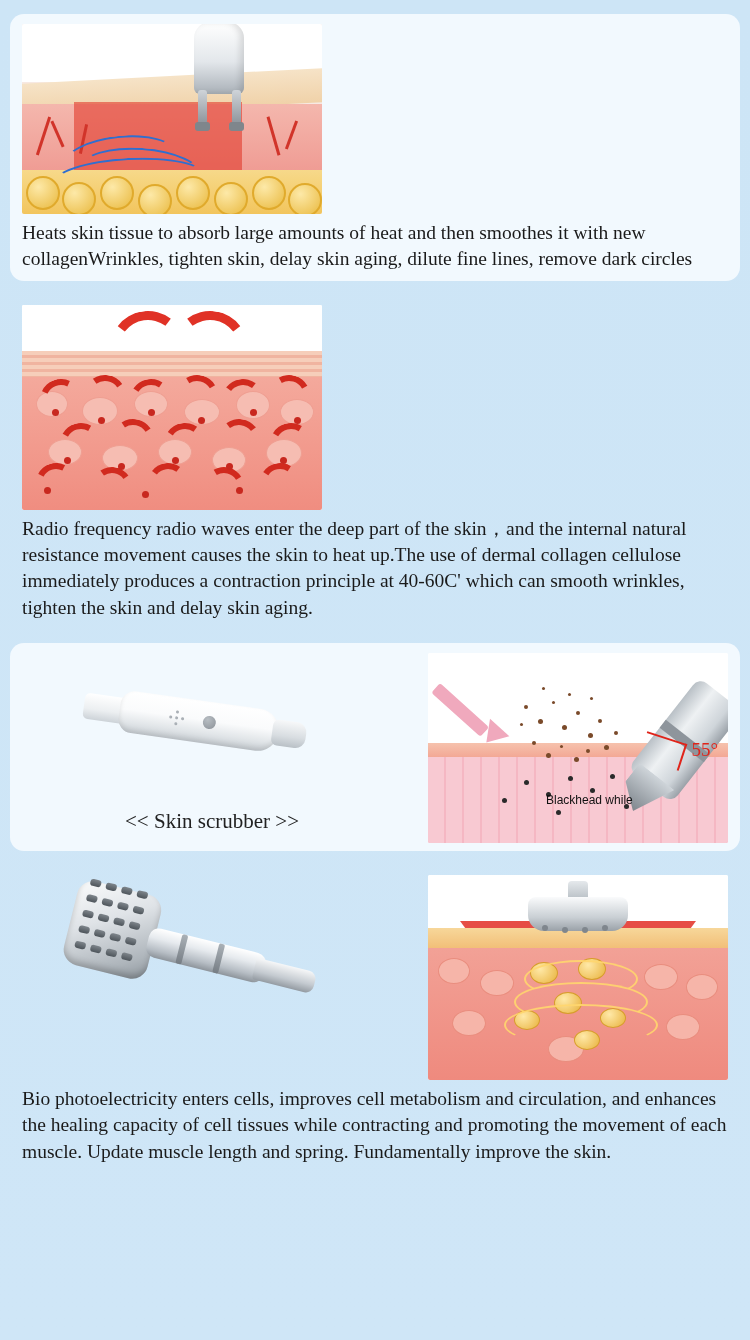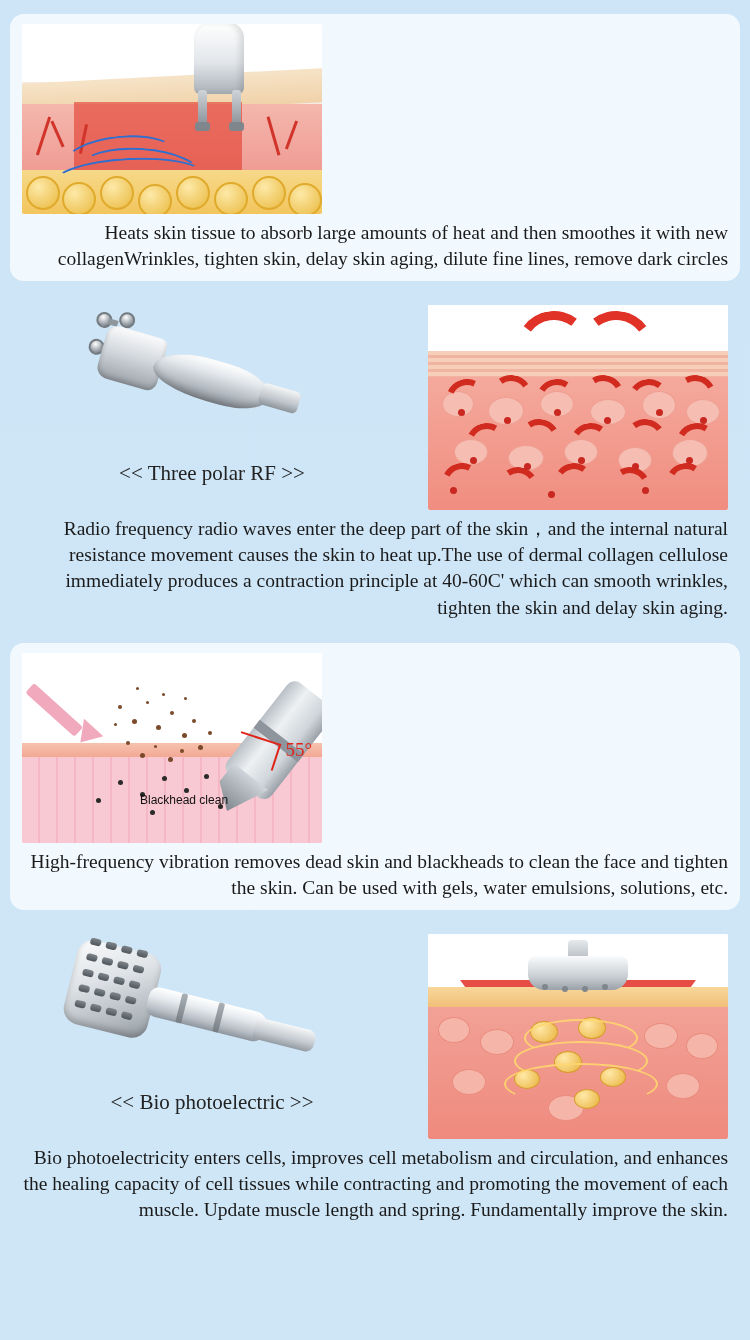--- a/index.html
+++ b/index.html
@@ -76,21 +76,21 @@
     background: #fff;
   }
   .sci-img.tall {
     height: 205px;
   }
   .desc {
     font-size: 19.5px;
     line-height: 1.35;
     color: #1a1a1a;
     margin-top: 6px;
-    text-align: right;
+    text-align: left;
     font-family: "Liberation Serif", serif;
   }
 
   
   .wand1 {
     position: absolute;
     left: 30px;
     top: 34px;
     width: 215px;
     height: 70px;
@@ -563,36 +563,20 @@
             </div>
           </div>
         </div>
       </div>
     </div>
     <div class="desc">Heats skin tissue to absorb large amounts of heat and then smoothes it with new collagenWrinkles, tighten skin, delay skin aging, dilute fine lines, remove dark circles</div>
   </div>
 
   <div class="card alt">
     <div class="card-top">
-      <div class="device-col">
-        <div class="device-art">
-          <div class="wand2">
-            <div class="elec e1"></div>
-            <div class="elec e2"></div>
-            <div class="elec e3"></div>
-            <div class="elec e4"></div>
-            <div class="stem s1"></div>
-            <div class="stem s2"></div>
-            <div class="head"></div>
-            <div class="mid"></div>
-            <div class="tail2"></div>
-          </div>
-        </div>
-        <div class="device-caption">&lt;&lt; Three polar RF &gt;&gt;</div>
-      </div>
       <div class="img-col">
         <div class="sci-img tall">
           <div class="illu2">
             <div class="top"></div>
             <div class="stripes"></div>
             <div class="bulk"></div>
             <div class="bigarc" style="left:88px; top:6px; width:58px; height:58px; transform:rotate(-8deg);"></div>
             <div class="bigarc" style="left:150px; top:6px; width:58px; height:58px; transform:rotate(8deg);"></div>
             <div class="cell" style="left:14px; top:86px; width:30px; height:24px;"></div>
             <div class="cell" style="left:60px; top:92px; width:34px; height:26px;"></div>
@@ -637,20 +621,38 @@
             <div class="dot" style="left:214px; top:182px;"></div>
           </div>
         </div>
       </div>
     </div>
     <div class="desc">Radio frequency radio waves enter the deep part of the skin，and the internal natural resistance movement causes the skin to heat up.The use of dermal collagen cellulose immediately produces a contraction principle at 40-60C' which can smooth wrinkles, tighten the skin and delay skin aging.</div>
   </div>
 
   <div class="card">
     <div class="card-top">
+      <div class="device-col">
+        <div class="device-art">
+          <div class="wand3">
+            <div class="shovel"></div>
+            <div class="handle"></div>
+            <div class="dots">
+              <i style="left:0;top:7px;"></i>
+                <i style="left:6px;top:1px;"></i>
+              <i style="left:12px;top:7px;"></i>
+                <i style="left:6px;top:13px;"></i>
+              <i style="left:6px;top:7px;"></i>
+            </div>
+            <div class="btn"></div>
+            <div class="endcap"></div>
+          </div>
+        </div>
+        <div class="device-caption">&lt;&lt; Skin scrubber &gt;&gt;</div>
+      </div>
       <div class="img-col">
         <div class="sci-img">
           <div class="illu3">
             <div class="skintop"></div>
             <div class="skin"></div>
             <div class="arrow">
               <div class="shaft"></div>
               <div class="headt"></div>
             </div>
             <div class="debris">
@@ -683,26 +685,25 @@
               <i style="left:128px; bottom:28px; width:5px; height:5px;"></i>
               <i style="left:196px; bottom:34px; width:5px; height:5px;"></i>
             </div>
             <div class="spatula">
               <div class="sbody"></div>
               <div class="sring"></div>
               <div class="sblade"></div>
             </div>
             <div class="anglelines"></div>
             <div class="deg">55°</div>
-            <div class="label">Blackhead clean</div>
+            <div class="label">Blackhead while</div>
           </div>
         </div>
       </div>
     </div>
-    <div class="desc">High-frequency vibration removes dead skin and blackheads to clean the face and tighten the skin. Can be used with gels, water emulsions, solutions, etc.</div>
   </div>
 
   <div class="card alt">
     <div class="card-top">
       <div class="device-col">
         <div class="device-art">
           <div class="wand4">
             <div class="brush"></div>
             <div class="teeth">
               <i style="left:2px;  top:2px;"></i>
@@ -725,21 +726,20 @@
                 <i style="left:18px; top:66px;"></i>
                 <i style="left:34px; top:66px;"></i>
                 <i style="left:50px; top:66px;"></i>
             </div>
             <div class="rod"></div>
             <div class="band" style="left:112px;"></div>
             <div class="band" style="left:150px;"></div>
             <div class="rod2"></div>
           </div>
         </div>
-        <div class="device-caption">&lt;&lt; Bio photoelectric &gt;&gt;</div>
       </div>
       <div class="img-col">
         <div class="sci-img tall">
           <div class="illu4">
             <div class="beam"></div>
             <div class="band4"></div>
             <div class="skin4"></div>
             <div class="cell4" style="left:10px;  bottom:96px; width:30px; height:24px;"></div>
             <div class="cell4" style="left:52px;  bottom:84px; width:32px; height:24px;"></div>
             <div class="cell4" style="left:216px; bottom:90px; width:32px; height:24px;"></div>

